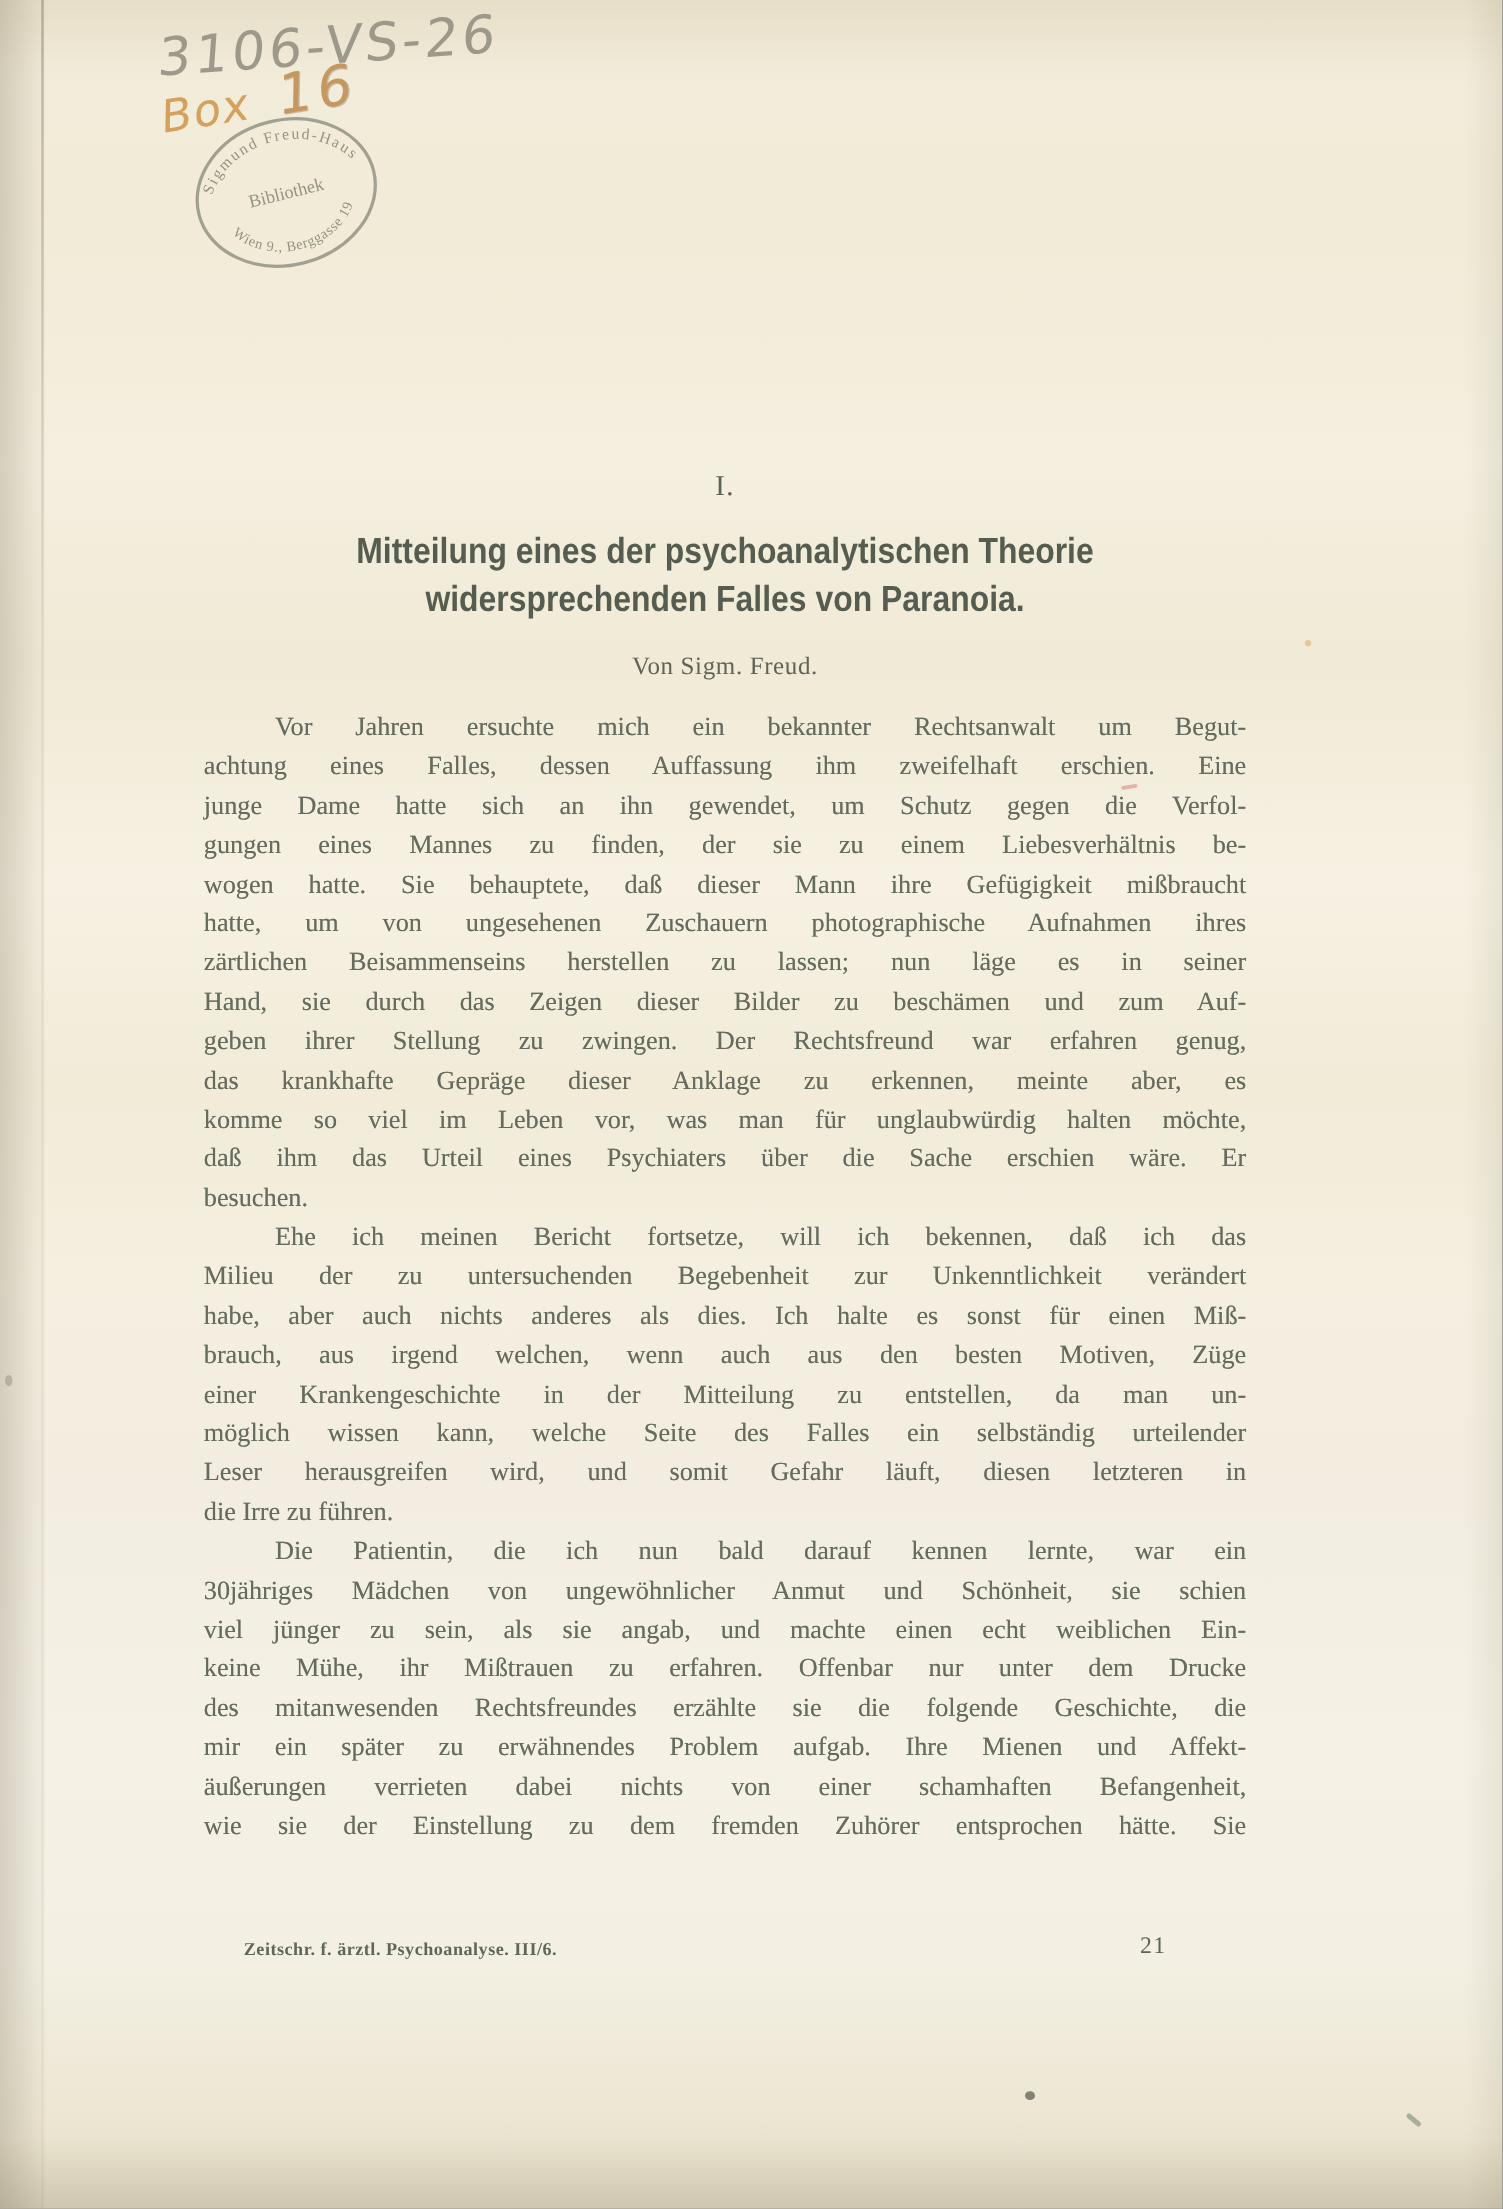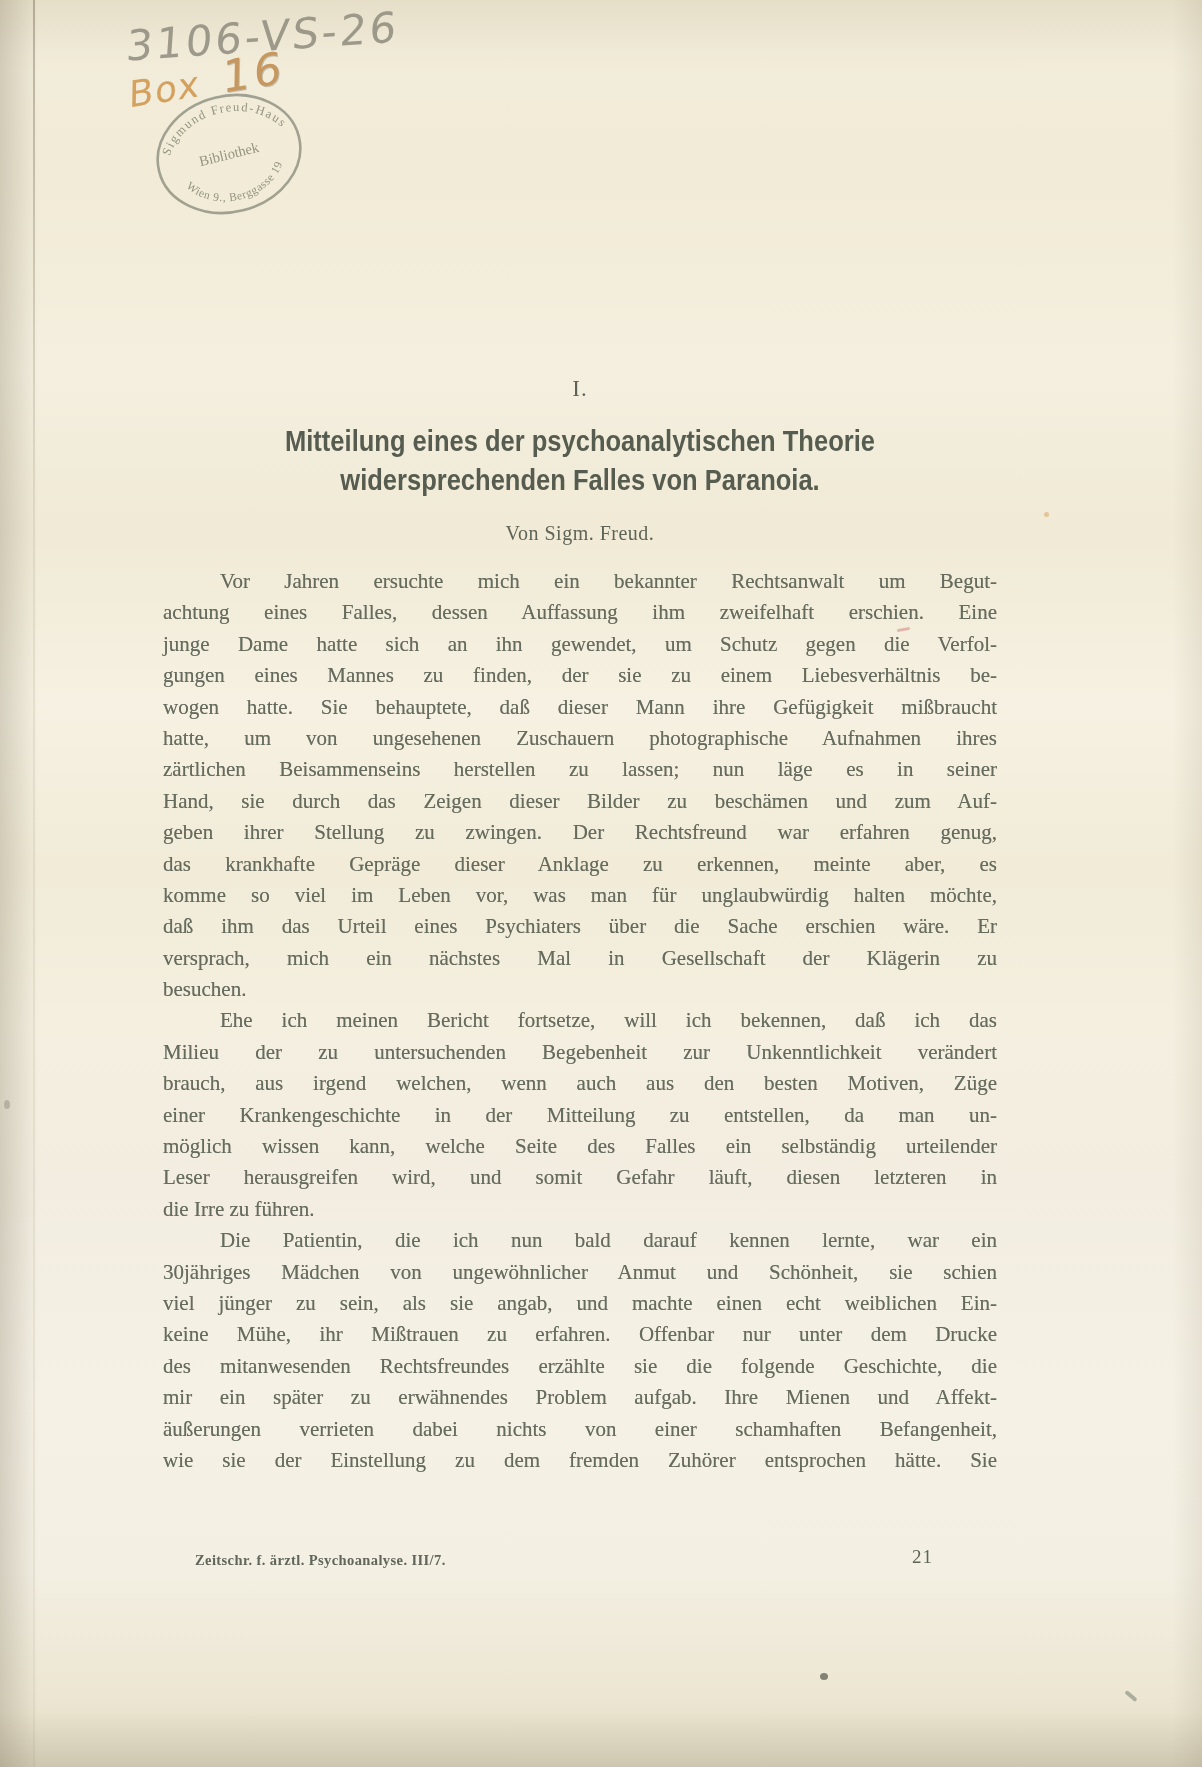--- a/index.html
+++ b/index.html
@@ -179,41 +179,41 @@
         <div class="bodyline">junge Dame hatte sich an ihn gewendet, um Schutz gegen die Verfol-</div>
         <div class="bodyline">gungen eines Mannes zu finden, der sie zu einem Liebesverhältnis be-</div>
         <div class="bodyline">wogen hatte. Sie behauptete, daß dieser Mann ihre Gefügigkeit mißbraucht</div>
         <div class="bodyline">hatte, um von ungesehenen Zuschauern photographische Aufnahmen ihres</div>
         <div class="bodyline">zärtlichen Beisammenseins herstellen zu lassen; nun läge es in seiner</div>
         <div class="bodyline">Hand, sie durch das Zeigen dieser Bilder zu beschämen und zum Auf-</div>
         <div class="bodyline">geben ihrer Stellung zu zwingen. Der Rechtsfreund war erfahren genug,</div>
         <div class="bodyline">das krankhafte Gepräge dieser Anklage zu erkennen, meinte aber, es</div>
         <div class="bodyline">komme so viel im Leben vor, was man für unglaubwürdig halten möchte,</div>
         <div class="bodyline">daß ihm das Urteil eines Psychiaters über die Sache erschien wäre. Er</div>
-        <div class="bodyline">versprach, mich ein nächstes Mal in Gesellschaft der Klägerin zu</div>
         <div class="bodyline short">besuchen.</div>
         <div class="bodyline indent">Ehe ich meinen Bericht fortsetze, will ich bekennen, daß ich das</div>
         <div class="bodyline">Milieu der zu untersuchenden Begebenheit zur Unkenntlichkeit verändert</div>
+        <div class="bodyline">habe, aber auch nichts anderes als dies. Ich halte es sonst für einen Miß-</div>
         <div class="bodyline">brauch, aus irgend welchen, wenn auch aus den besten Motiven, Züge</div>
         <div class="bodyline">einer Krankengeschichte in der Mitteilung zu entstellen, da man un-</div>
         <div class="bodyline">möglich wissen kann, welche Seite des Falles ein selbständig urteilender</div>
         <div class="bodyline">Leser herausgreifen wird, und somit Gefahr läuft, diesen letzteren in</div>
         <div class="bodyline short">die Irre zu führen.</div>
         <div class="bodyline indent">Die Patientin, die ich nun bald darauf kennen lernte, war ein</div>
         <div class="bodyline">30jähriges Mädchen von ungewöhnlicher Anmut und Schönheit, sie schien</div>
         <div class="bodyline">viel jünger zu sein, als sie angab, und machte einen echt weiblichen Ein-</div>
         <div class="bodyline">keine Mühe, ihr Mißtrauen zu erfahren. Offenbar nur unter dem Drucke</div>
         <div class="bodyline">des mitanwesenden Rechtsfreundes erzählte sie die folgende Geschichte, die</div>
         <div class="bodyline">mir ein später zu erwähnendes Problem aufgab. Ihre Mienen und Affekt-</div>
         <div class="bodyline">äußerungen verrieten dabei nichts von einer schamhaften Befangenheit,</div>
         <div class="bodyline">wie sie der Einstellung zu dem fremden Zuhörer entsprochen hätte. Sie</div>
       </div>
   </div>
 
-  <div class="footer-journal">Zeitschr. f. ärztl. Psychoanalyse. III/7.</div>
+  <div class="footer-journal">Zeitschr. f. ärztl. Psychoanalyse. III/6.</div>
   <div class="footer-page">21</div>
 
   <div class="speck speck-dot"></div>
   <div class="speck speck-slash"></div>
   <div class="speck speck-pink"></div>
   <div class="speck speck-orange"></div>
   <div class="speck speck-pencil"></div>
 
 </div>
 

